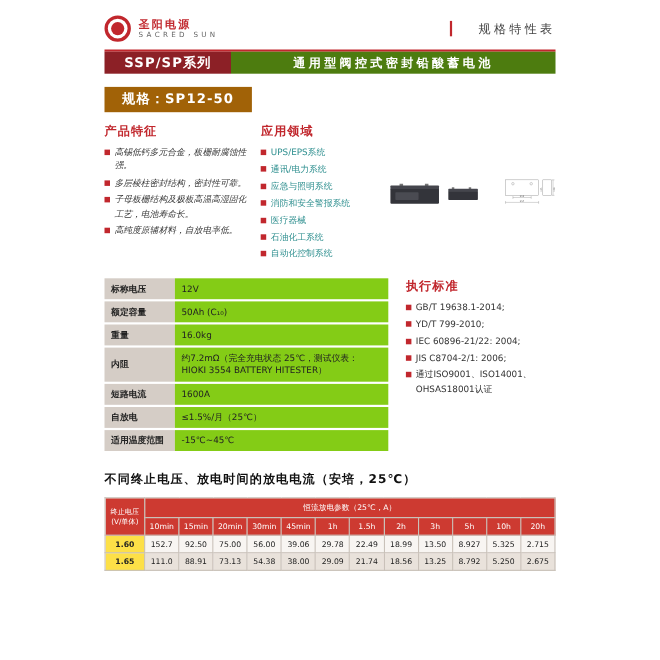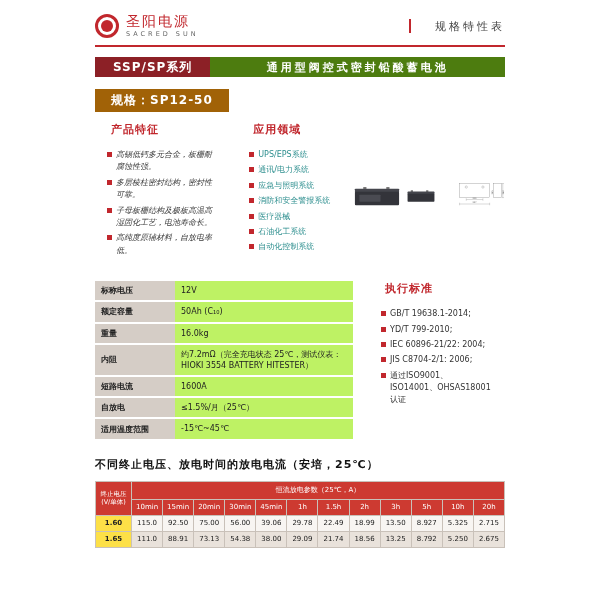--- a/index.html
+++ b/index.html
@@ -5,55 +5,55 @@
   * { box-sizing: border-box; }
   body { margin:0; width:600px; height:600px; background:#fff;
          font-family:"DejaVu Sans","Liberation Sans",sans-serif; color:#222; overflow:hidden; }
   .page { width:600px; height:600px; padding:14px 95px 0 95px; position:relative; }
 
   
   .top { display:flex; justify-content:space-between; align-items:center; }
   .brand { display:flex; align-items:center; gap:7px; }
   .logo { width:24px; height:24px; border-radius:50%; border:3px solid #c1272d; position:relative; }
   .logo::after { content:""; position:absolute; inset:3px; background:#c1272d; border-radius:50%; }
-  .brand-cn { color:#c1272d; font-weight:normal; font-size:14px; letter-spacing:2px; line-height:1.1; }
+  .brand-cn { color:#c1272d; font-weight:bold; font-size:10px; letter-spacing:2px; line-height:1.1; }
   .brand-en { color:#666; font-size:6.5px; letter-spacing:3px; }
   .doc-title { display:flex; align-items:center; gap:24px; font-size:11px; color:#444; letter-spacing:3px; }
   .vline { width:2px; height:14px; background:#c1272d; }
   .rule { height:2px; background:#c1272d; margin-top:7px; }
 
   
-  .series { display:flex; margin-top:10px; height:20px;border-radius:10px; }
+  .series { display:flex; height:20px;border-radius:10px; }
   .series-left { background:#8c2026; color:#fff; font-weight:bold; font-size:12px;
                  display:flex; align-items:center; padding:0 18px; letter-spacing:1px; }
   .series-right { flex:1; background:#4d7c0f; color:#fff; font-size:11px; font-weight:bold;
                  display:flex; align-items:center; justify-content:center; letter-spacing:3px;font-family:Liberation Mono, monospace; }
   .model { display:inline-block; background:#a16207; color:#fff; font-weight:bold; font-size:12px;
            padding:3px 16px; margin-top:12px; letter-spacing:1px; }
 
   
   .cols { display:flex; margin-top:10px; gap:10px; }
   .col-features { flex:1.25; }
   .col-apps { flex:1; }
   .col-img { width:152px; flex:none; }
-  .sec-title { color:#c1272d; font-weight:bold; font-size:11px; margin:0 0 6px 16px; letter-spacing:1px; }
-  ul.blist { list-style:none; margin:12px; padding:0; }
+  .sec-title { color:#c1272d; font-weight:bold; font-size:11px; margin:0 0 6px 0; letter-spacing:1px; }
+  ul.blist { list-style:none; margin:0; padding:0; }
   ul.blist li { display:flex; gap:4px; font-size:8px; line-height:1.55; margin-bottom:3px; }
   .bullet { width:5px; height:5px; background:#c1272d; flex:none; margin-top:3px; }
   .features-list li { color:#3a3a3a; font-style:italic; }
   .apps-list li { color:#2e8f8f; }
   .img-stack { display:flex; gap:4px; align-items:center; }
 
   
   .spec-section { display:flex; margin-top:12px; gap:16px; }
   .spec-table { width:258px; flex:none; }
   .spec-row { display:flex; margin-bottom:2px; }
-  .spec-label { width:80px; flex:none; background:#d5cdc6; font-size:8px; font-weight:bold;
+  .spec-label { width:64px; flex:none; background:#d5cdc6; font-size:8px; font-weight:bold;
                 color:#222; padding:4px 6px; display:flex; align-items:center; }
-  .spec-value { flex:1; background:#bef264; font-size:8px; color:#222; padding:4px 6px;
+  .spec-value { flex:1; background:#84cc16; font-size:8px; color:#222; padding:4px 6px;
                 display:flex; align-items:center; line-height:1.4; }
   .standards { flex:1; }
   .standards-list li { color:#333; font-size:7.5px; font-style:normal; }
 
   
   .dc-title { margin-top:16px; font-size:11px; font-weight:bold; color:#111; letter-spacing:1px; }
   table.dtable { width:100%; border-collapse:collapse; margin-top:9px; table-layout:fixed; }
   .dtable th, .dtable td { border:1px solid #c9c1b9; font-size:7px; text-align:center; padding:3.5px 0; }
   .dtable thead th { background:#cd3a31; color:#fff; font-weight:normal; }
   .dtable th.firstcol { width:36px; white-space:pre-line; font-size:6.5px; line-height:1.3; }
@@ -258,21 +258,21 @@
           <th>2h</th>
           <th>3h</th>
           <th>5h</th>
           <th>10h</th>
           <th>20h</th>
         </tr>
     </thead>
     <tbody id="dbody">
         <tr>
           <th>1.60</th>
-          <td>115.0</td>
+          <td>152.7</td>
           <td>92.50</td>
           <td>75.00</td>
           <td>56.00</td>
           <td>39.06</td>
           <td>29.78</td>
           <td>22.49</td>
           <td>18.99</td>
           <td>13.50</td>
           <td>8.927</td>
           <td>5.325</td>

